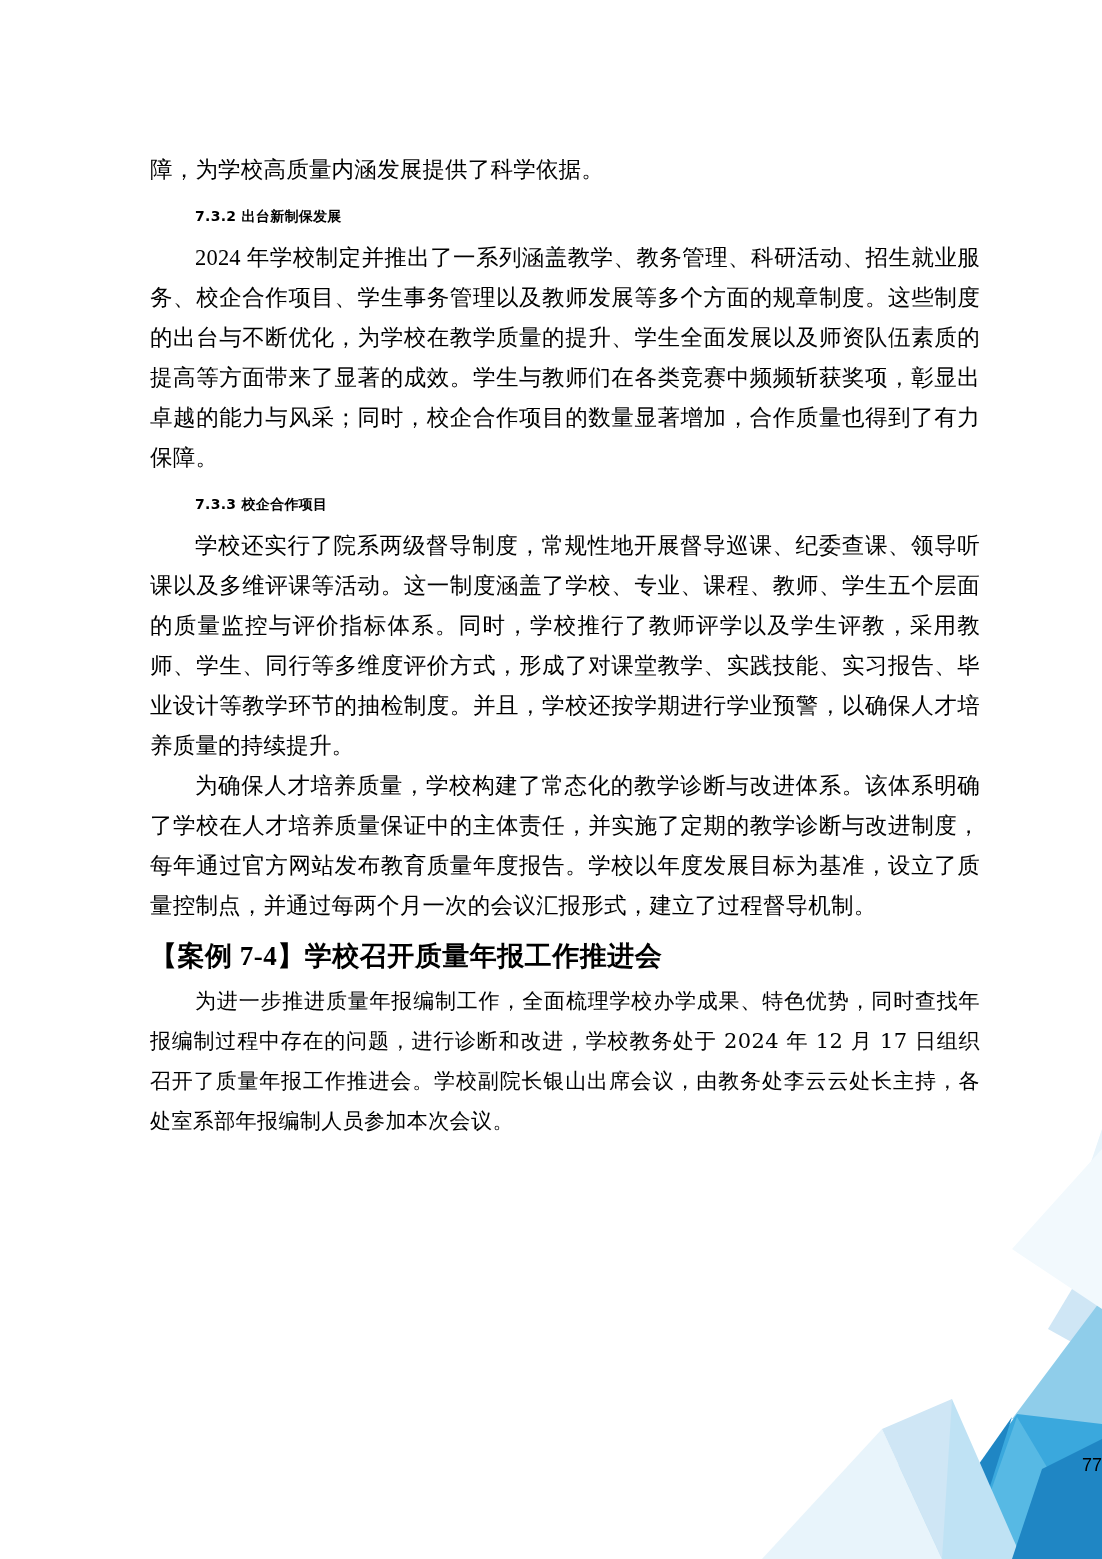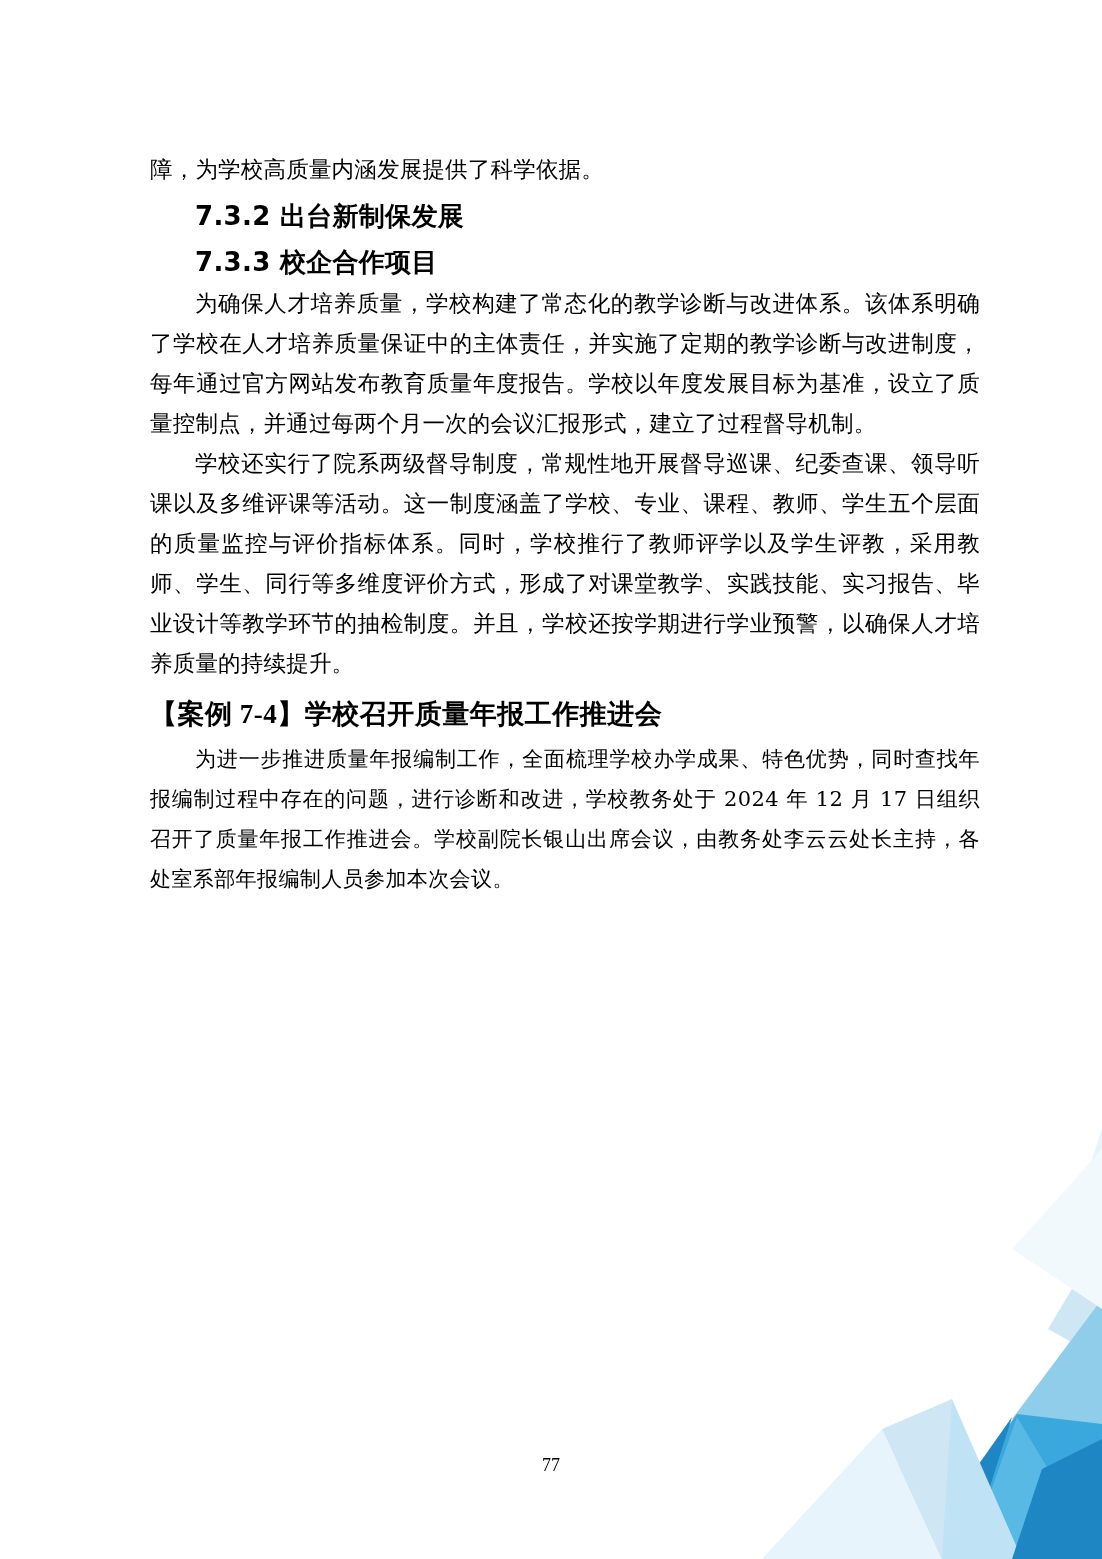--- a/index.html
+++ b/index.html
@@ -49,21 +49,21 @@
     margin: 0;
     letter-spacing: 0.2px;
   }
   .para.indent {
     text-indent: 45px;
   }
 
   .heading3 {
     font-family: "DejaVu Sans", "Liberation Sans", sans-serif;
     font-weight: bold;
-    font-size: 26px;
+    font-size: 14px;
     line-height: 40px;
     color: #000000;
     margin: 6px 0 2px 0;
     text-indent: 45px;
     letter-spacing: 0.3px;
   }
 
   .case-title {
     font-size: 27px;
     line-height: 46px;
@@ -83,24 +83,24 @@
     margin: 0;
     text-indent: 45px;
     letter-spacing: 0.4px;
   }
 
   .page-number {
     position: absolute;
     left: 0;
     right: 0;
     top: 1455px;
-    text-align: center;
+    text-align: right;
     font-size: 18px;
     color: #000000;
-    font-family: Liberation Serif, serif;
+    font-family: Liberation Sans, sans-serif;
     z-index: 2;
   }
 </style>
 </head>
 <body>
 
 <div id="page">
 
   <svg class="deco" viewBox="0 0 340 560" preserveAspectRatio="none">
     <polygon points="340,130 300,250 340,300" fill="#e8f4fb"></polygon>
@@ -115,26 +115,27 @@
     <polygon points="250,250 340,150 340,310" fill="#f2f9fd"></polygon>
     <polygon points="280,470 340,440 340,560 250,560" fill="#1f86c4"></polygon>
   </svg>
 
   <div class="content">
 
     <p class="para">障，为学校高质量内涵发展提供了科学依据。</p>
 
     <h3 class="heading3">7.3.2 出台新制保发展</h3>
 
+    <p class="para indent">2024 年学校制定并推出了一系列涵盖教学、教务管理、科研活动、招生就业服务、校企合作项目、学生事务管理以及教师发展等多个方面的规章制度。这些制度的出台与不断优化，为学校在教学质量的提升、学生全面发展以及师资队伍素质的提高等方面带来了显著的成效。学生与教师们在各类竞赛中频频斩获奖项，彰显出卓越的能力与风采；同时，校企合作项目的数量显著增加，合作质量也得到了有力保障。</p>
 
     <h3 class="heading3">7.3.3 校企合作项目</h3>
 
+    <p class="para indent">学校还实行了院系两级督导制度，常规性地开展督导巡课、纪委查课、领导听课以及多维评课等活动。这一制度涵盖了学校、专业、课程、教师、学生五个层面的质量监控与评价指标体系。同时，学校推行了教师评学以及学生评教，采用教师、学生、同行等多维度评价方式，形成了对课堂教学、实践技能、实习报告、毕业设计等教学环节的抽检制度。并且，学校还按学期进行学业预警，以确保人才培养质量的持续提升。</p>
+
     <p class="para indent">为确保人才培养质量，学校构建了常态化的教学诊断与改进体系。该体系明确了学校在人才培养质量保证中的主体责任，并实施了定期的教学诊断与改进制度，每年通过官方网站发布教育质量年度报告。学校以年度发展目标为基准，设立了质量控制点，并通过每两个月一次的会议汇报形式，建立了过程督导机制。</p>
-
-    <p class="para indent">学校还实行了院系两级督导制度，常规性地开展督导巡课、纪委查课、领导听课以及多维评课等活动。这一制度涵盖了学校、专业、课程、教师、学生五个层面的质量监控与评价指标体系。同时，学校推行了教师评学以及学生评教，采用教师、学生、同行等多维度评价方式，形成了对课堂教学、实践技能、实习报告、毕业设计等教学环节的抽检制度。并且，学校还按学期进行学业预警，以确保人才培养质量的持续提升。</p>
 
     <h2 class="case-title">【案例 7-4】学校召开质量年报工作推进会</h2>
 
     <p class="kaiti">为进一步推进质量年报编制工作，全面梳理学校办学成果、特色优势，同时查找年报编制过程中存在的问题，进行诊断和改进，学校教务处于 2024 年 12 月 17 日组织召开了质量年报工作推进会。学校副院长银山出席会议，由教务处李云云处长主持，各处室系部年报编制人员参加本次会议。</p>
 
 
   </div>
 
   <div class="page-number">77</div>
 

